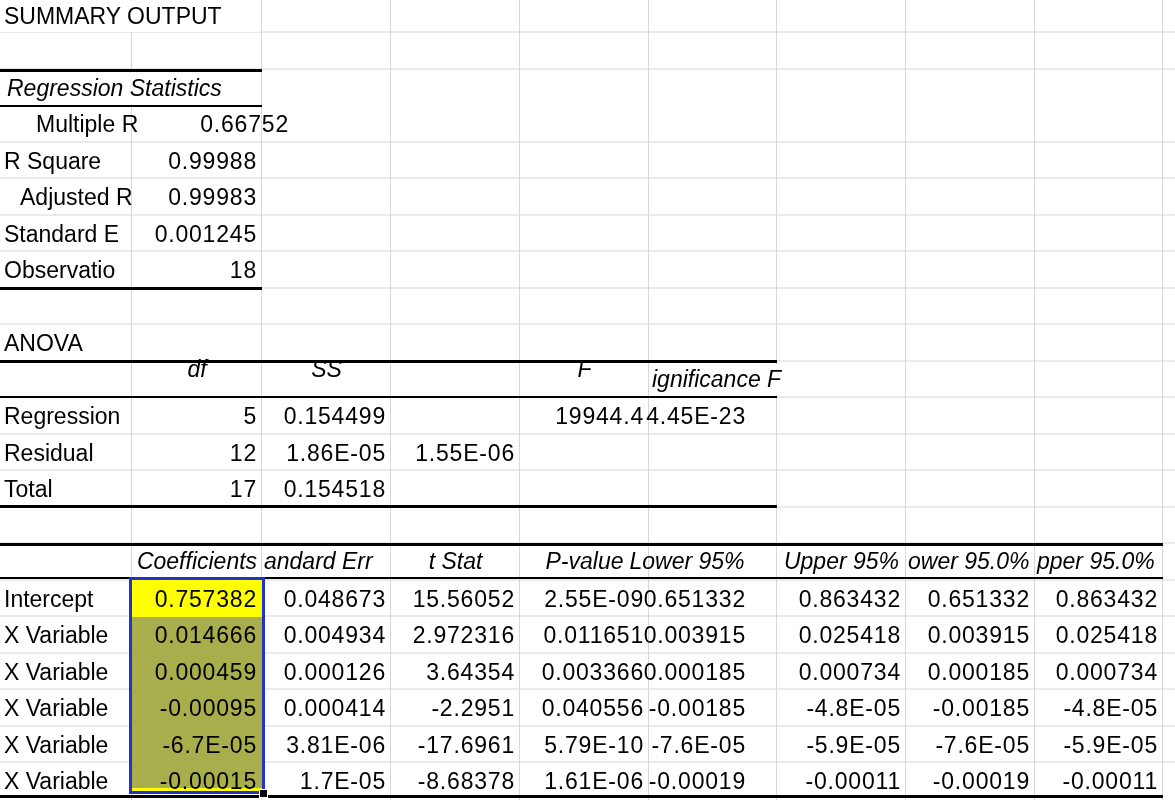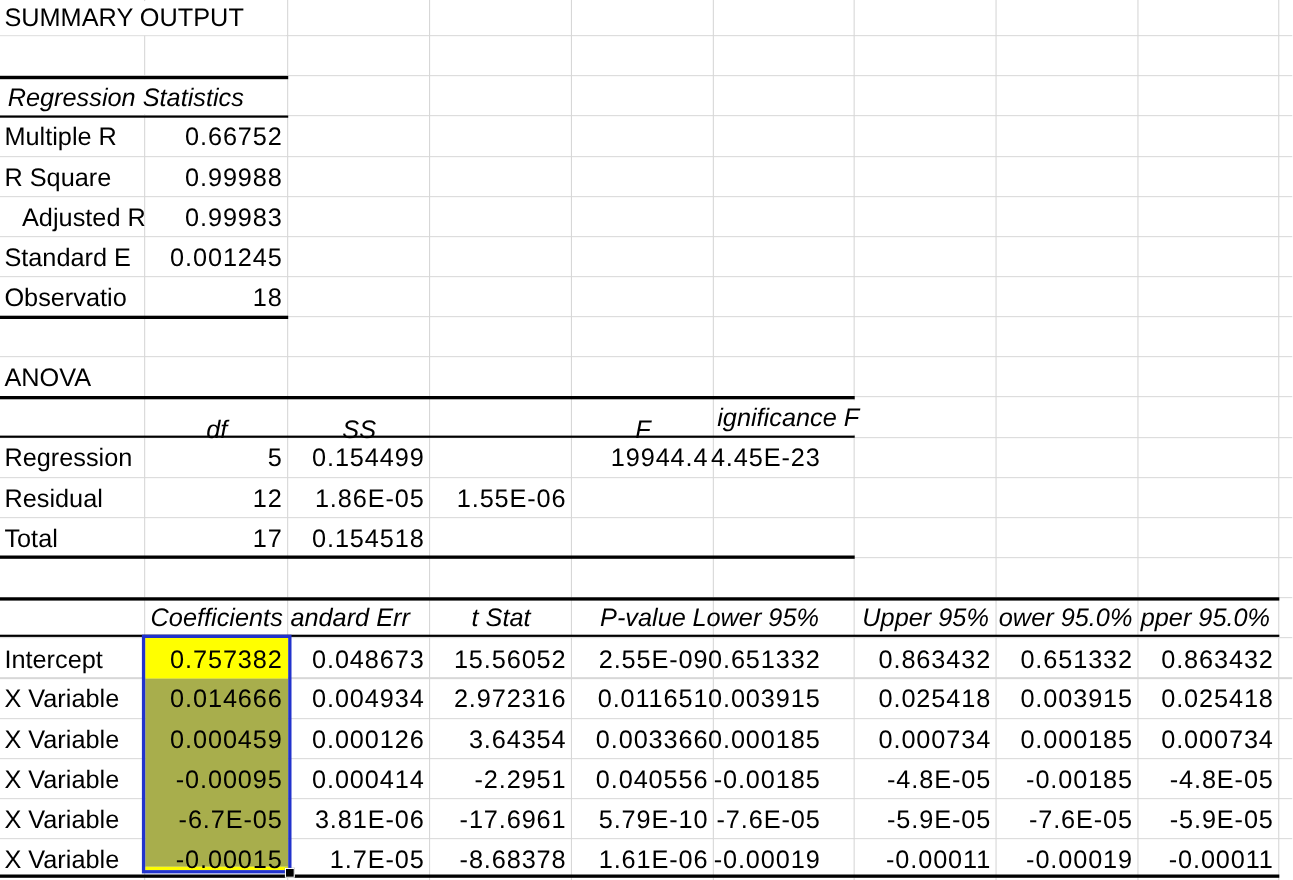--- a/index.html
+++ b/index.html
@@ -28,22 +28,22 @@
   .num{justify-content:flex-end;padding-right:5px;letter-spacing:0.8px;}
   .hdr{font-style:italic;justify-content:center;}
   .hdl{font-style:italic;justify-content:flex-start;padding-left:2px;}
   .hdrl{font-style:italic;justify-content:flex-start;padding-left:7px;}
   .wbg{background:#fff;}
   
   .ca{left:0;width:132px;} .cb{left:132px;width:130px;} .cc{left:262px;width:129px;}
   .cd{left:391px;width:129px;} .ce{left:520px;width:129px;} .cf{left:623px;width:128px;}
   .cg{left:777px;width:129px;text-align:center;} .ch{left:906px;width:129px;} .ci{left:1035px;width:128px;}
   
-  .r4{top:106px;} .r5{top:143px;} .r6{top:179px;padding-left:20px;} .r7{top:216px;} .r8{top:252px;}
-  .r10{top:325px;} .r11{top:372px;} .r12{top:398px;} .r13{top:435px;} .r14{top:471px;border-radius:16px;}
+  .r4{top:106px;margin-left:32px;} .r5{top:143px;} .r6{top:179px;padding-left:20px;} .r7{top:216px;} .r8{top:252px;}
+  .r10{top:325px;} .r11{top:351px;} .r12{top:398px;} .r13{top:435px;} .r14{top:471px;border-radius:16px;}
   .r16{top:546px;height:31px;} .r17{top:581px;} .r18{top:617px;} .r19{top:654px;}
   .r20{top:690px;} .r21{top:727px;} .r22{top:763px;}
   
   .sel-active{position:absolute;left:132px;top:580px;width:130px;height:37px;background:#ffff00;z-index:1;}
   .sel-range{position:absolute;left:132px;top:617px;width:130px;height:171px;background:#a8ae4c;z-index:1;}
   .sel-strip{position:absolute;left:132px;top:788px;width:130px;height:3px;background:#ffff00;z-index:1;}
   .sel-border{position:absolute;left:129px;top:577px;width:136px;height:217px;
     border:3px solid #2233cc;box-sizing:border-box;z-index:7;}
   .fill-handle{position:absolute;left:259px;top:789px;width:7px;height:7px;
     background:#000;border:1px solid #fff;z-index:8;}

